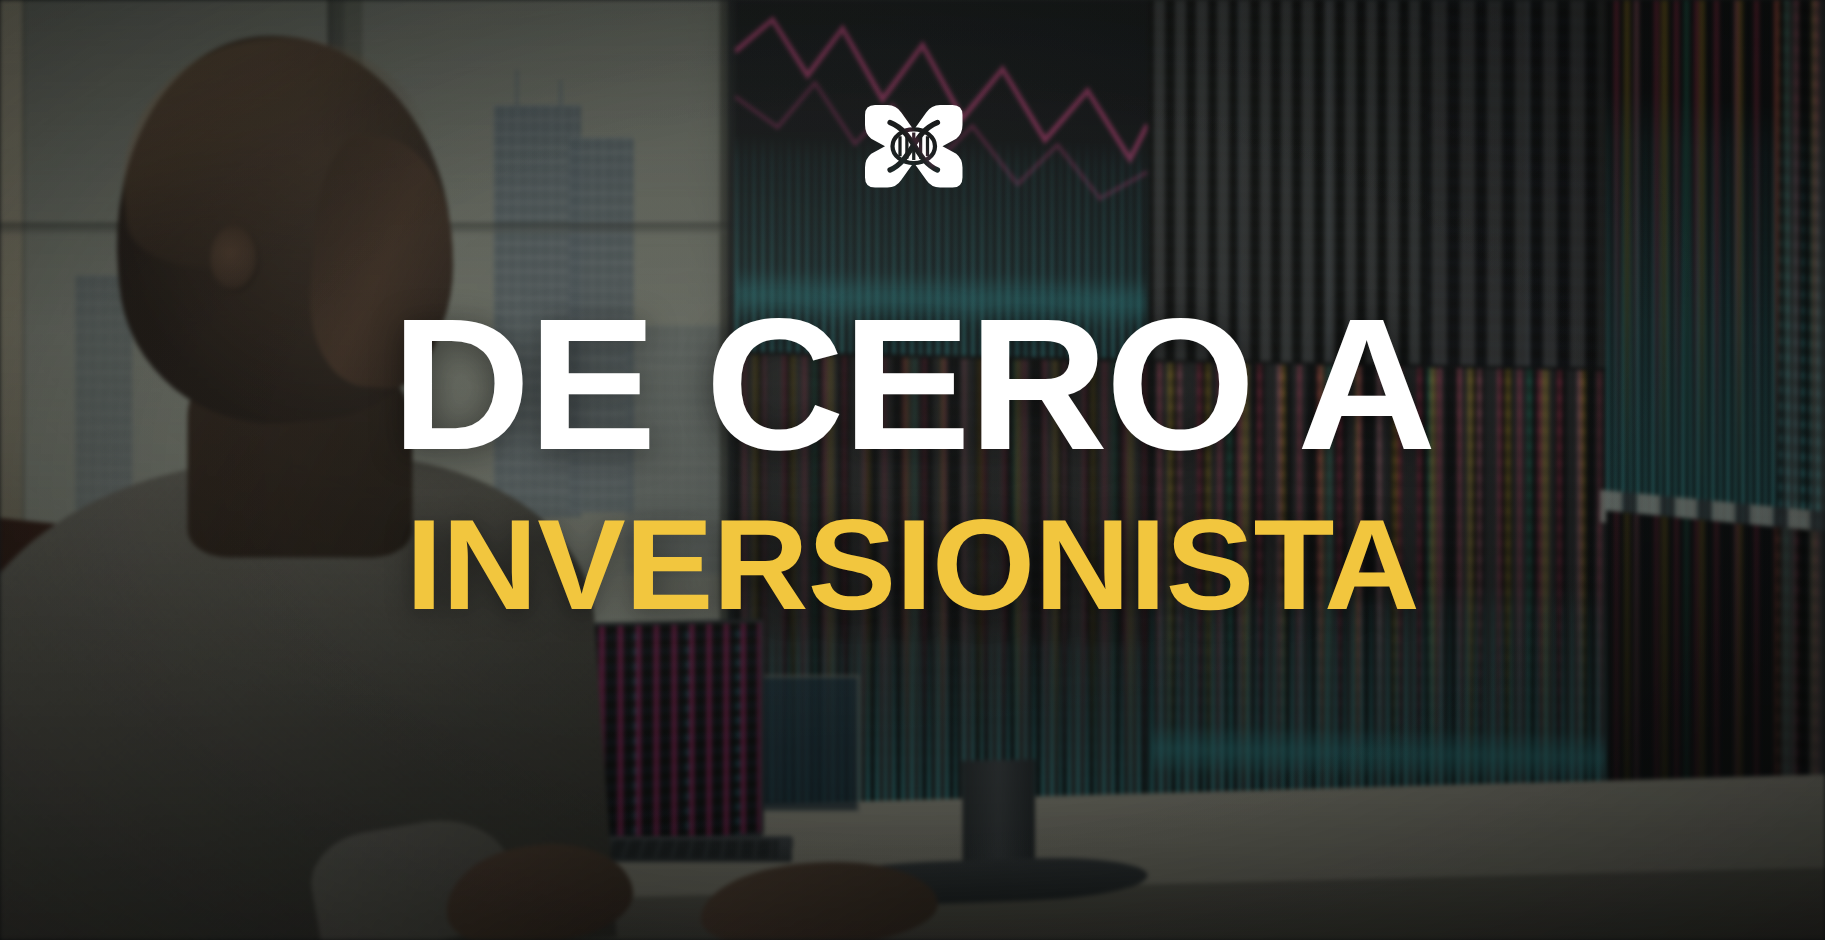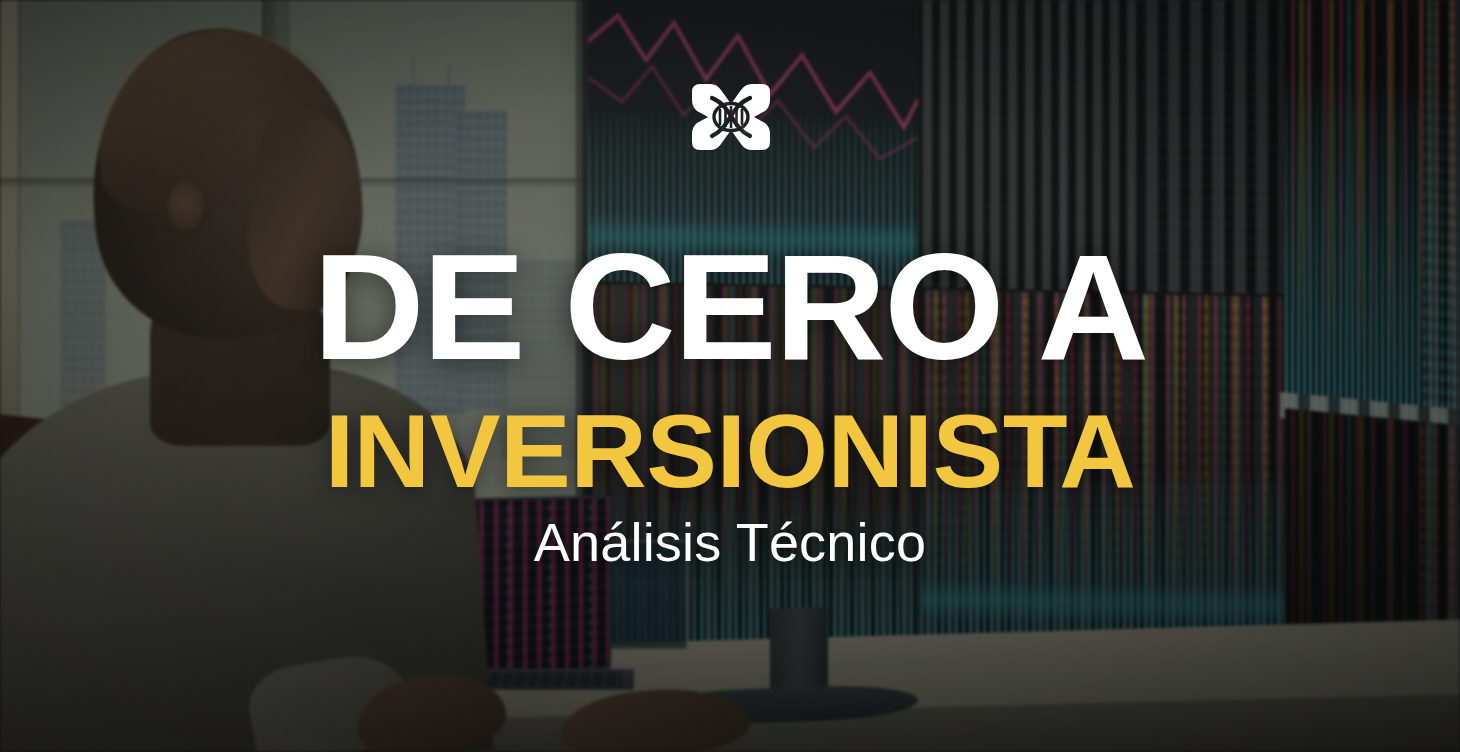--- a/index.html
+++ b/index.html
@@ -556,16 +556,15 @@
         <g mask="url(#helixmask)">
           <path d="M6 10 Q6 2 14 2 L24 2 Q31 2 35 8 L45 22 L55 8 Q59 2 66 2 L76 2 Q84 2 84 10 L84 18 Q84 25 79 29 L68 35 L79 41 Q84 45 84 52 L84 60 Q84 68 76 68 L66 68 Q59 68 55 62 L45 48 L35 62 Q31 68 24 68 L14 68 Q6 68 6 60 L6 52 Q6 45 11 41 L22 35 L11 29 Q6 25 6 18 Z" fill="#ffffff"></path>
         </g>
       </svg>
     </div>
 
     <div class="title-main">DE CERO A</div>
 
     <div class="title-accent">INVERSIONISTA</div>
 
-    <div class="subtitle">Análisis Técnico</div>
 
   </div>
 </div>
 
 </body></html>

